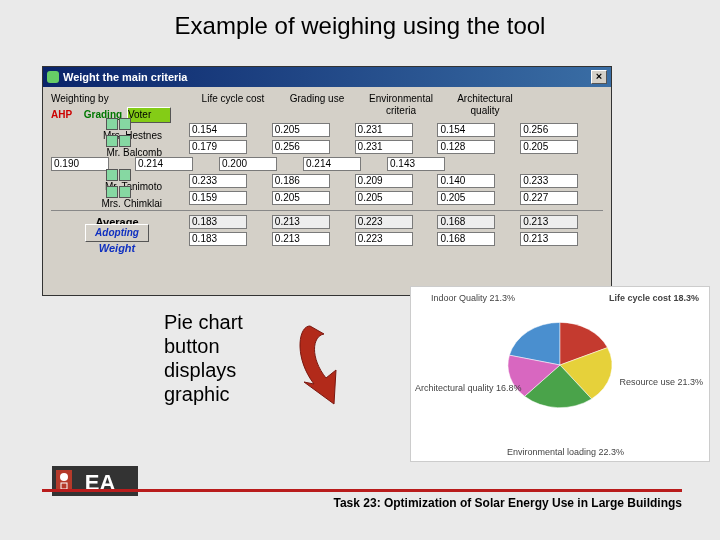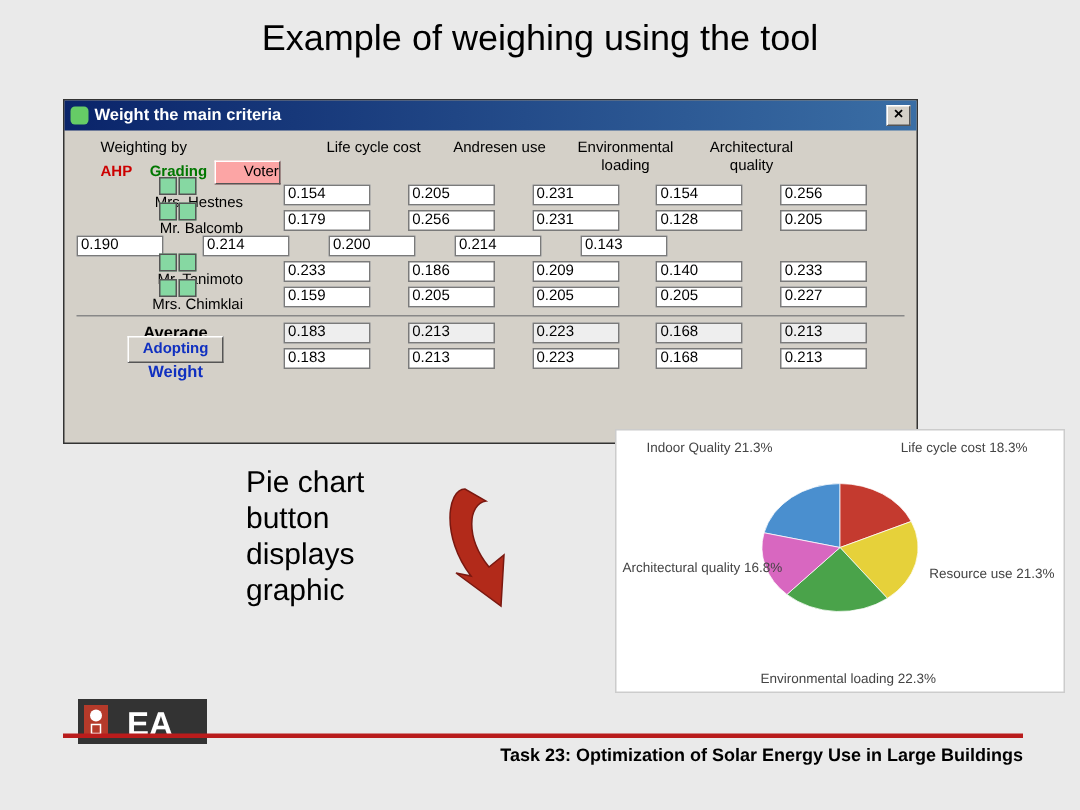--- a/index.html
+++ b/index.html
@@ -51,34 +51,33 @@
     font-size: 11px; line-height: 11px;
     text-align: center;
     font-weight: bold;
   }
   .win-body {
     padding: 6px 8px 8px 8px;
   }
   .cols-row {
     display: flex;
     align-items: flex-end;
-    margin-left: 16px;
   }
   .leftlabels {
     width: 140px;
     font-size: 10px;
   }
   .leftlabels .wb-line { height: 14px; }
   .leftlabels .ahp { color: #c00; font-weight: bold; display:inline-block; width:30px;}
   .leftlabels .grading { color: #070; font-weight: bold; }
   .voter-btn {
     display:inline-block; width:44px; height:16px;
-    background:#fca5a5;
+    background:#84cc16;
     border:1px solid #fff; border-right-color:#555; border-bottom-color:#555;
-    text-align:right; font-size:10px; line-height:14px;
+    text-align:left; font-size:10px; line-height:14px;
     margin-left: 2px;
   }
   .col-headers {
     display:flex;
   }
   .colh {
     width: 84px;
     text-align: center;
     font-size: 10px;
     height: 28px;
@@ -116,21 +115,21 @@
     background: #fff;
   }
   .sep {
     border-top: 1px solid #888; margin: 4px 0 2px 0;
   }
   .avg-row .row-left, .wt-row .row-left {
     justify-content: flex-end;
     font-weight: bold;
     padding-right: 6px;
   }
-  .wt-row .row-left span { color: #1030c0; }
+  .wt-row .row-left span { color: #1030c0; font-style: italic; }
   .avg-row .cell input, .wt-row .cell input {
     background: #fff;
   }
   .avg-row .cell input { background: #eee; }
   .btnrow {
     display:flex; gap: 0px; margin-top: 8px;
     align-items:center;
   }
   .wbtn {
     width: 64px; height: 22px;
@@ -210,22 +209,22 @@
       <div class="leftlabels">
         <div class="wb-line"><span>Weighting by</span></div>
         <div class="wb-line">
           <span class="ahp">AHP</span>
           <span class="grading">Grading</span>
           <span class="voter-btn">Voter</span>
         </div>
       </div>
       <div class="col-headers">
         <div class="colh">Life cycle cost</div>
-        <div class="colh">Andresen use</div>
-        <div class="colh">Environmental loading</div>
+        <div class="colh">Grading use</div>
+        <div class="colh">Environmental criteria</div>
         <div class="colh">Architectural quality</div>
       </div>
     </div>
 
     <div id="rows-container">
         <div class="data-row">
           <div class="row-left">
             <div class="checks">
               <span class="chk"></span>
               <span class="chk"></span>
@@ -334,24 +333,24 @@
   <div class="pie-wrap">
     <svg id="pie-svg" width="130" height="120" viewBox="-65 -60 130 120">
         <path d="M0 0 L -50.6 -9.8 A 52 42.6 0 0 1 -0.0 -42.6 Z" fill="#4a8fcf" stroke="#fff" stroke-width="0.5"></path>
         <path d="M0 0 L -0.0 -42.6 A 52 42.6 0 0 1 47.5 -17.4 Z" fill="#c43a2f" stroke="#fff" stroke-width="0.5"></path>
         <path d="M0 0 L 47.5 -17.4 A 52 42.6 0 0 1 31.6 33.9 Z" fill="#e6d13a" stroke="#fff" stroke-width="0.5"></path>
         <path d="M0 0 L 31.6 33.9 A 52 42.6 0 0 1 -35.4 31.3 Z" fill="#4aa34a" stroke="#fff" stroke-width="0.5"></path>
         <path d="M0 0 L -35.4 31.3 A 52 42.6 0 0 1 -50.6 -9.8 Z" fill="#d867c0" stroke="#fff" stroke-width="0.5"></path>
       </svg>
   </div>
   <div class="pie-label" style="left:20px; top:6px;">Indoor Quality 21.3%</div>
-  <div class="pie-label" style="right:24px; top:6px;">Life cycle cost 18.3%</div>
+  <div class="pie-label" style="right:10px; top:6px;font-weight:bold;">Life cycle cost 18.3%</div>
   <div class="pie-label" style="right:6px; top:90px;">Resource use 21.3%</div>
   <div class="pie-label" style="left:96px; bottom:4px;">Environmental loading 22.3%</div>
-  <div class="pie-label" style="left:4px; top:86px;">Architectural quality 16.8%</div>
+  <div class="pie-label" style="left:4px; top:96px;">Architectural quality 16.8%</div>
 </div>
 
 <div class="logo">
   <svg width="86" height="42" viewBox="0 0 86 42">
     <rect x="0" y="6" width="86" height="30" fill="#333"></rect>
     <rect x="4" y="10" width="16" height="22" fill="#b53a2a"></rect>
     <circle cx="12" cy="17" r="4" fill="#fff"></circle>
     <rect x="9" y="23" width="6" height="6" fill="#b53a2a" stroke="#fff" stroke-width="1"></rect>
     <text x="48" y="30" fill="#fff" font-family="Arial" font-size="22" font-weight="bold" text-anchor="middle">EA</text>
   </svg>

